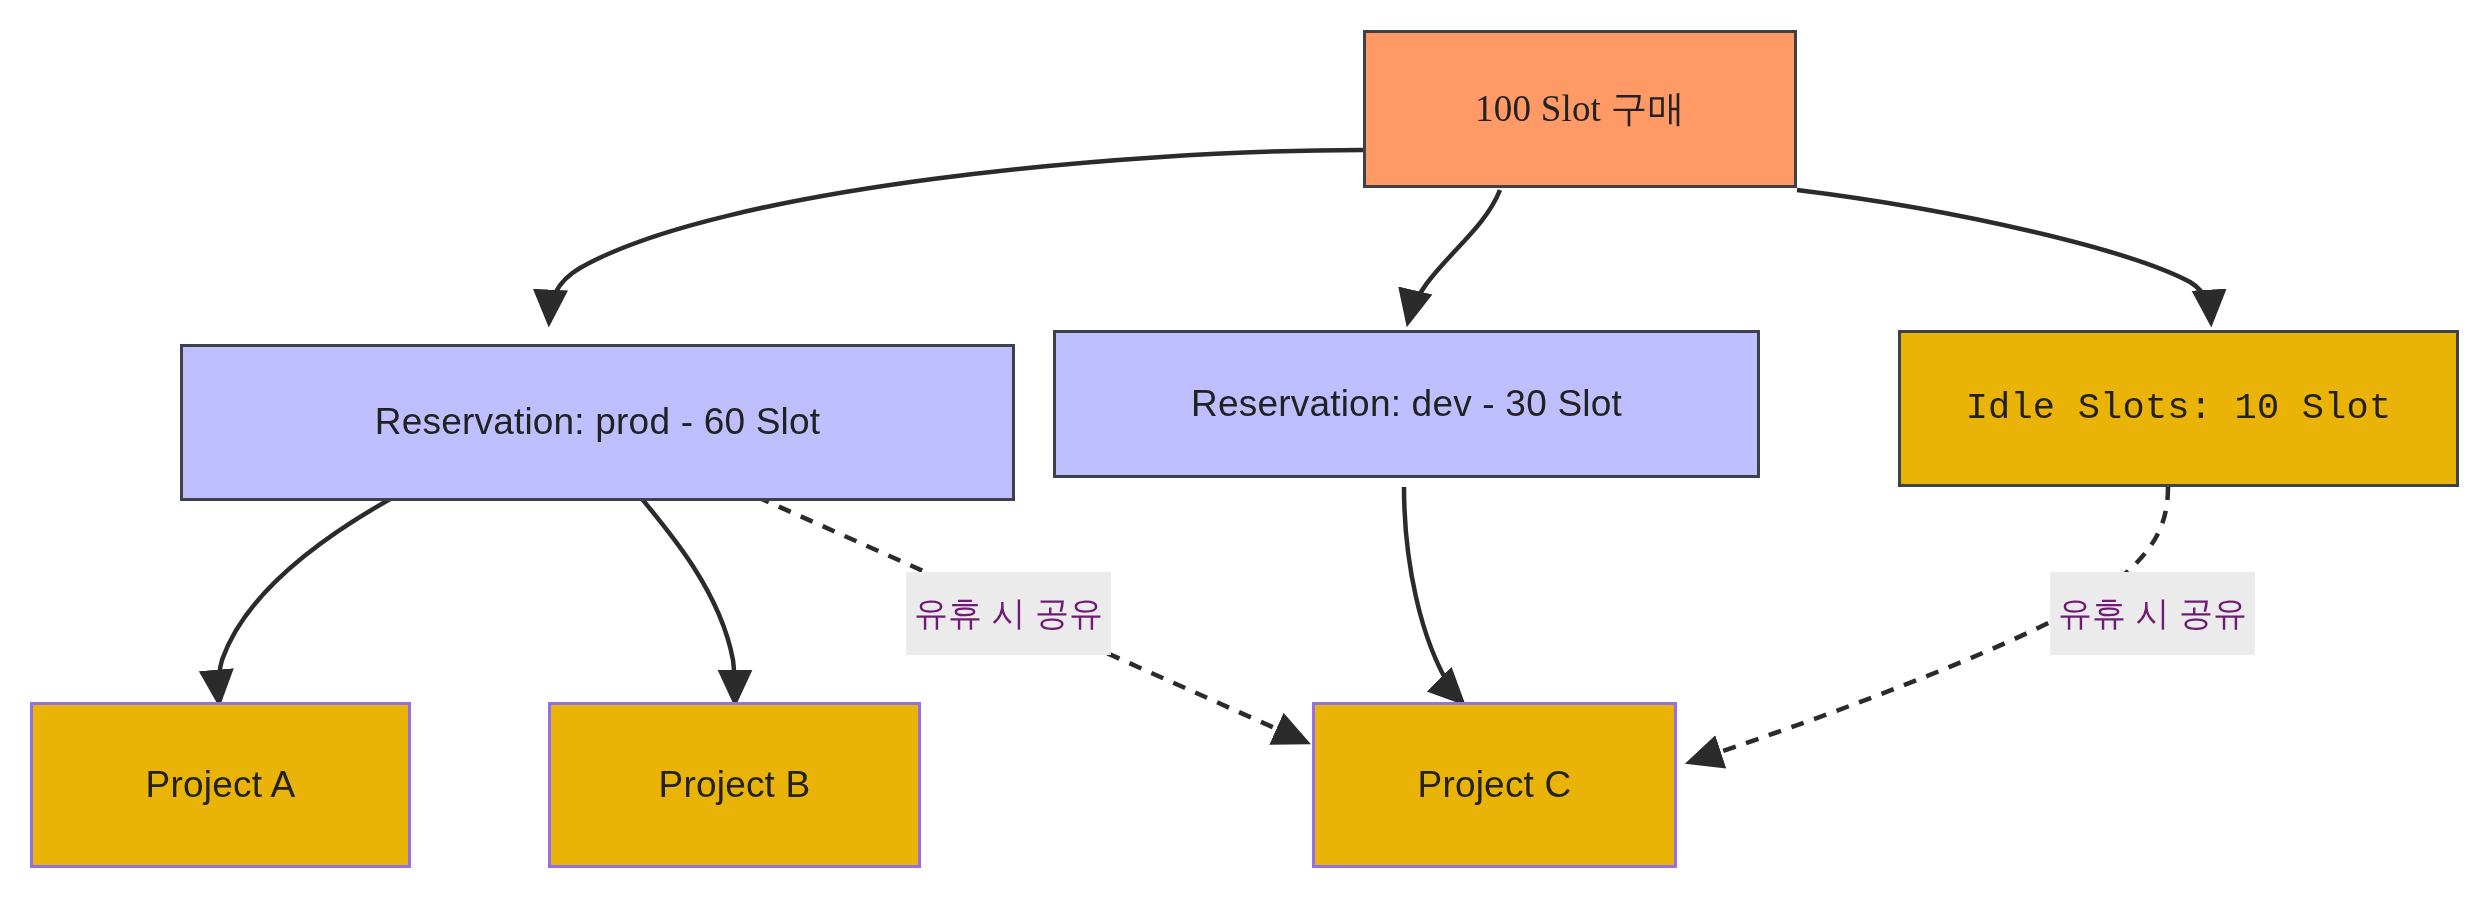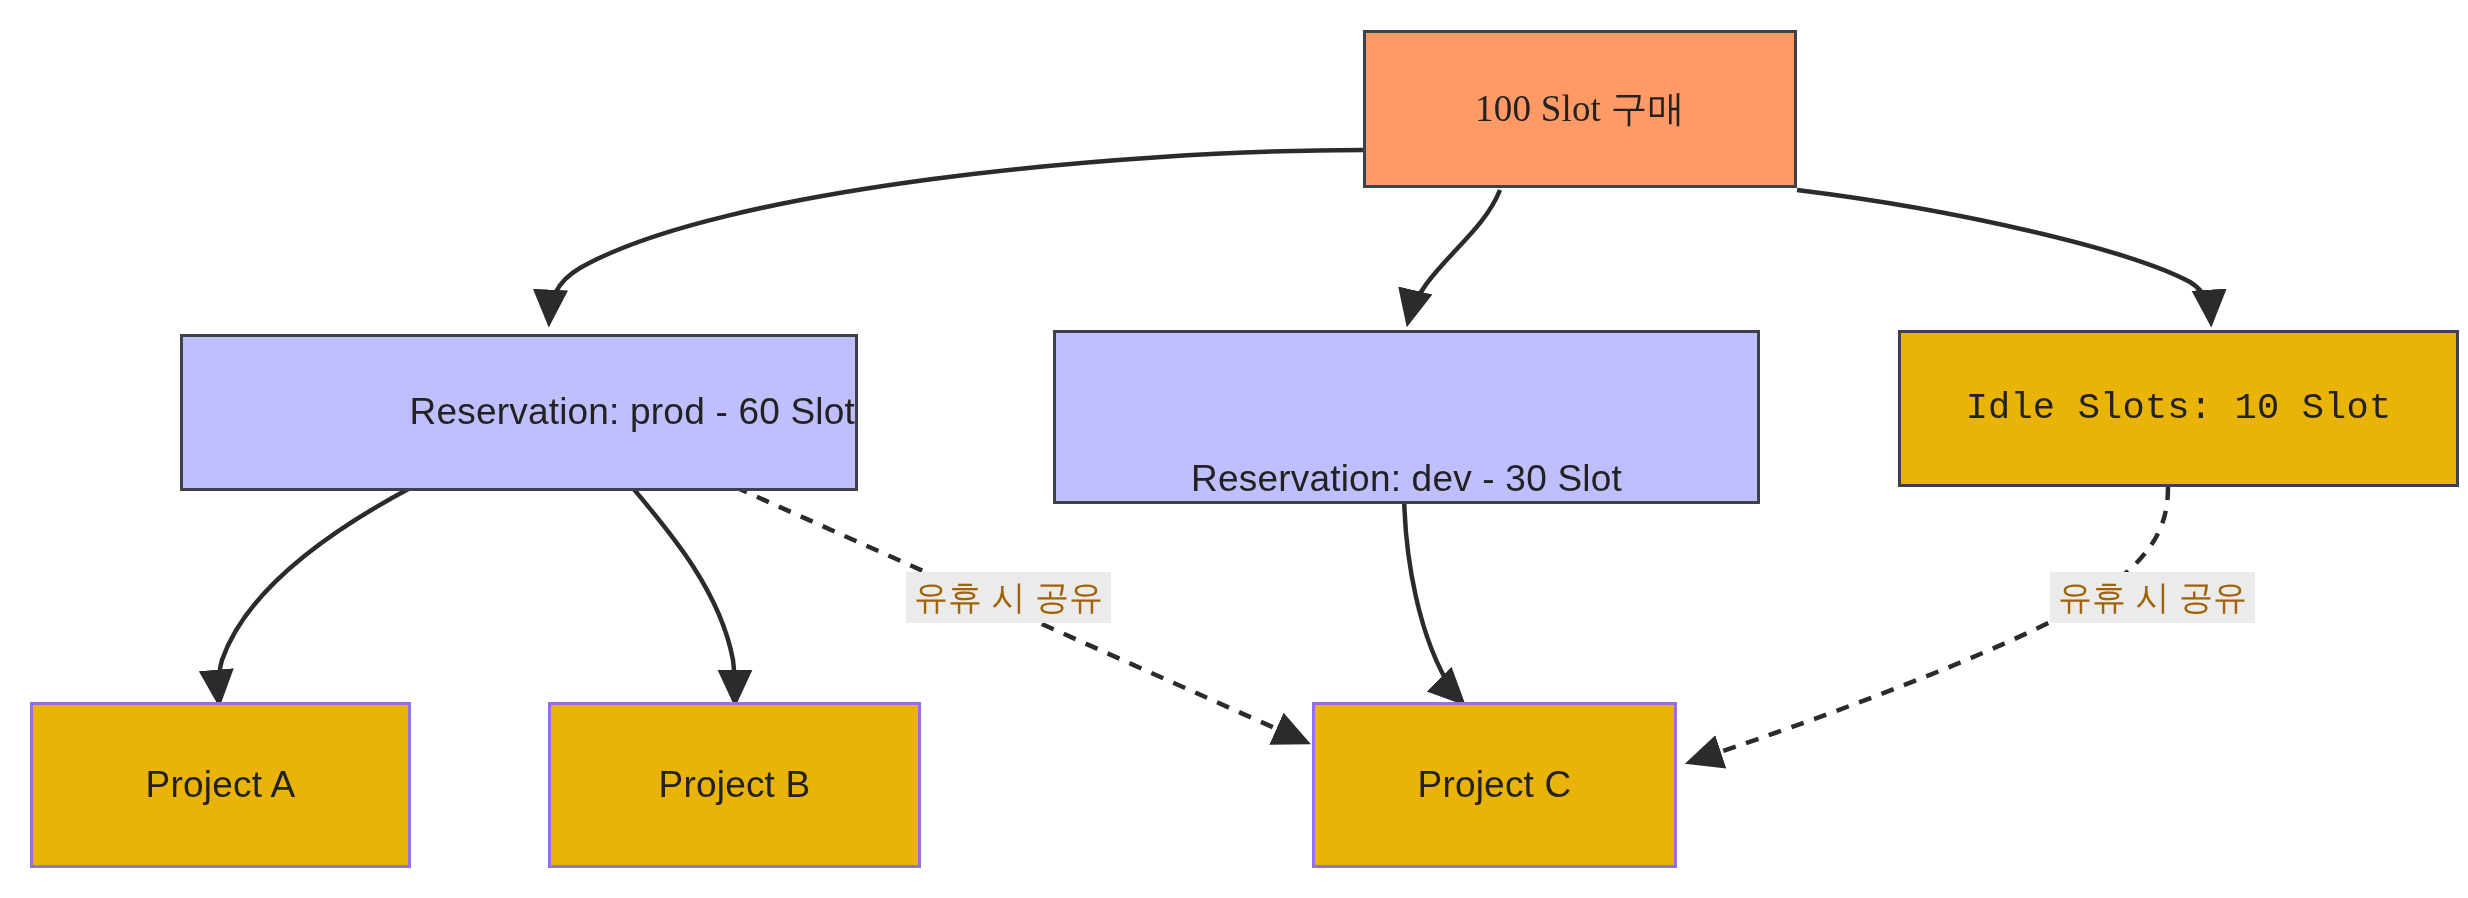--- a/index.html
+++ b/index.html
@@ -52,24 +52,24 @@
     border: 3px solid #3d4149;
     font-family: Liberation Mono, monospace;
   }
   .node-project {
     background: #eab308;
     border: 3px solid #9370E8;
   }
   .edge-label {
     position: absolute;
     background: #ebebeb;
-    color: #a16207;
+    color: #701a75;
     font-size: 34px;
     line-height: 1.25;
-    padding: 4px 8px;
+    padding: 20px 8px;
     white-space: nowrap;
     box-sizing: border-box;
   }
 </style>
 </head>
 <body>
 
 <div id="canvas">
 
   <svg id="edge-layer" viewBox="0 0 2468 898" width="2468" height="898" xmlns="http://www.w3.org/2000/svg">
@@ -93,25 +93,25 @@
 
     <path d="M 1404 487 C 1404 560, 1420 640, 1452 690 C 1456 696, 1460 700, 1462 702" fill="none" stroke="#2b2b2b" stroke-width="4.5" marker-end="url(#arrowhead)"></path>
 
     <path d="M 2168 487 C 2168 530, 2150 560, 2090 600 C 2010 650, 1800 726, 1690 762" fill="none" stroke="#2b2b2b" stroke-width="4.5" stroke-dasharray="13 11" marker-end="url(#arrowhead)"></path>
   </svg>
 
   <div class="node node-root" style="left:1363px; top:30px; width:434px; height:158px;font-family:Liberation Serif, serif;">
     <span>100 Slot 구매</span>
   </div>
 
-  <div class="node node-reservation" style="left:180px; top:334px; width:678px; height:157px;justify-content:flex-end;">
+  <div class="node node-reservation" style="left:180px; top:344px; width:835px; height:157px;">
     <span>Reservation: prod - 60 Slot</span>
   </div>
 
-  <div class="node node-reservation" style="left:1053px; top:330px; width:707px; height:174px;align-items:flex-end;">
+  <div class="node node-reservation" style="left:1053px; top:330px; width:707px; height:148px;">
     <span>Reservation: dev - 30 Slot</span>
   </div>
 
   <div class="node node-idle" style="left:1898px; top:330px; width:561px; height:157px;">
     <span>Idle Slots: 10 Slot</span>
   </div>
 
   <div class="node node-project" style="left:30px; top:702px; width:381px; height:166px;">
     <span>Project A</span>
   </div>

